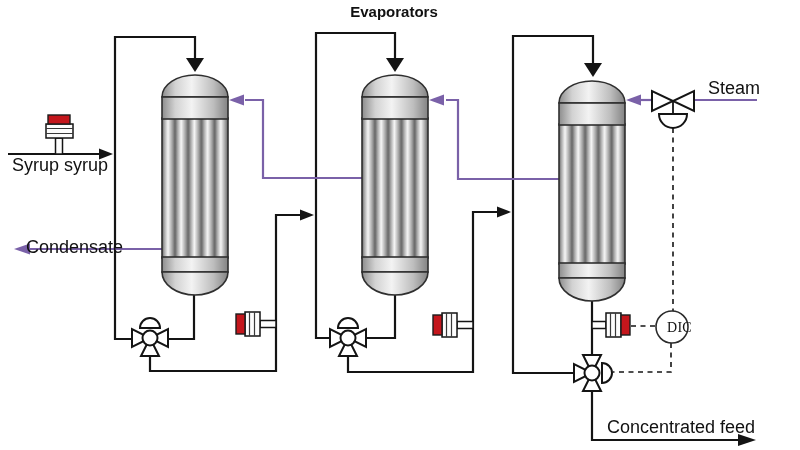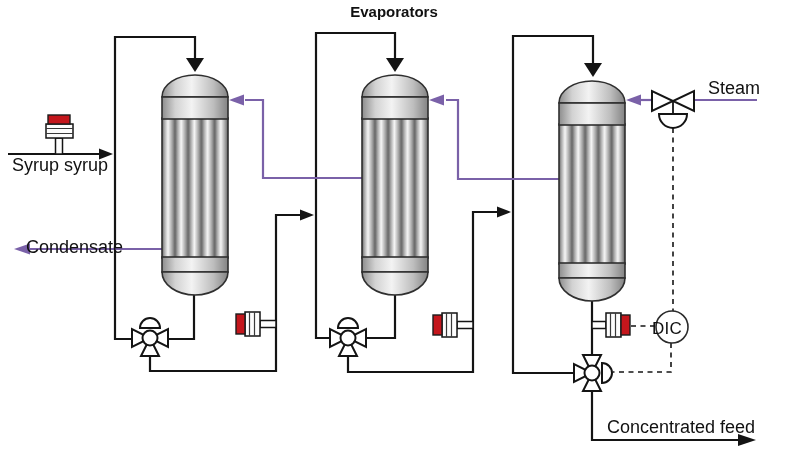--- a/index.html
+++ b/index.html
@@ -6,21 +6,21 @@
   body{
     width:800px;height:450px;
     background:var(--background,#fff);
     font-family:"Liberation Sans",sans-serif;
     position:relative;overflow:hidden;
   }
   #stage{position:absolute;left:0;top:0;width:800px;height:350px;}
   svg{position:absolute;left:0;top:0;}
   .lbl{position:absolute;white-space:nowrap;color:#111;font-size:18px;line-height:1.1;}
   .lbl.title{font-weight:bold;font-size:15px;text-align:center;}
-  .lbl.ctrl{font-size:17px;text-align:left;letter-spacing:.3px;}
+  .lbl.ctrl{font-size:14px;text-align:right;letter-spacing:.3px;font-family:Liberation Serif, serif;}
 
   
   .pline{stroke:var(--line,#141414);stroke-width:2.2;fill:none;}
   .parrow{fill:var(--line,#141414);stroke:none;}
   .sline{stroke:var(--steam-vapor,#7a61a8);stroke-width:2.2;fill:none;}
   .sarrow{fill:var(--steam-vapor,#7a61a8);stroke:none;}
   .dash{stroke:var(--line,#141414);stroke-width:1.6;fill:none;stroke-dasharray:5 4.5;}
   .vshape{fill:#fff;stroke:var(--line,#141414);stroke-width:2;stroke-linejoin:miter;}
   .vbody{fill:url(#tubes);stroke:var(--vessel-outline,#2f2f2f);stroke-width:1.6;}
   .vshell{fill:url(#shellGrad);stroke:var(--vessel-outline,#2f2f2f);stroke-width:1.6;}

